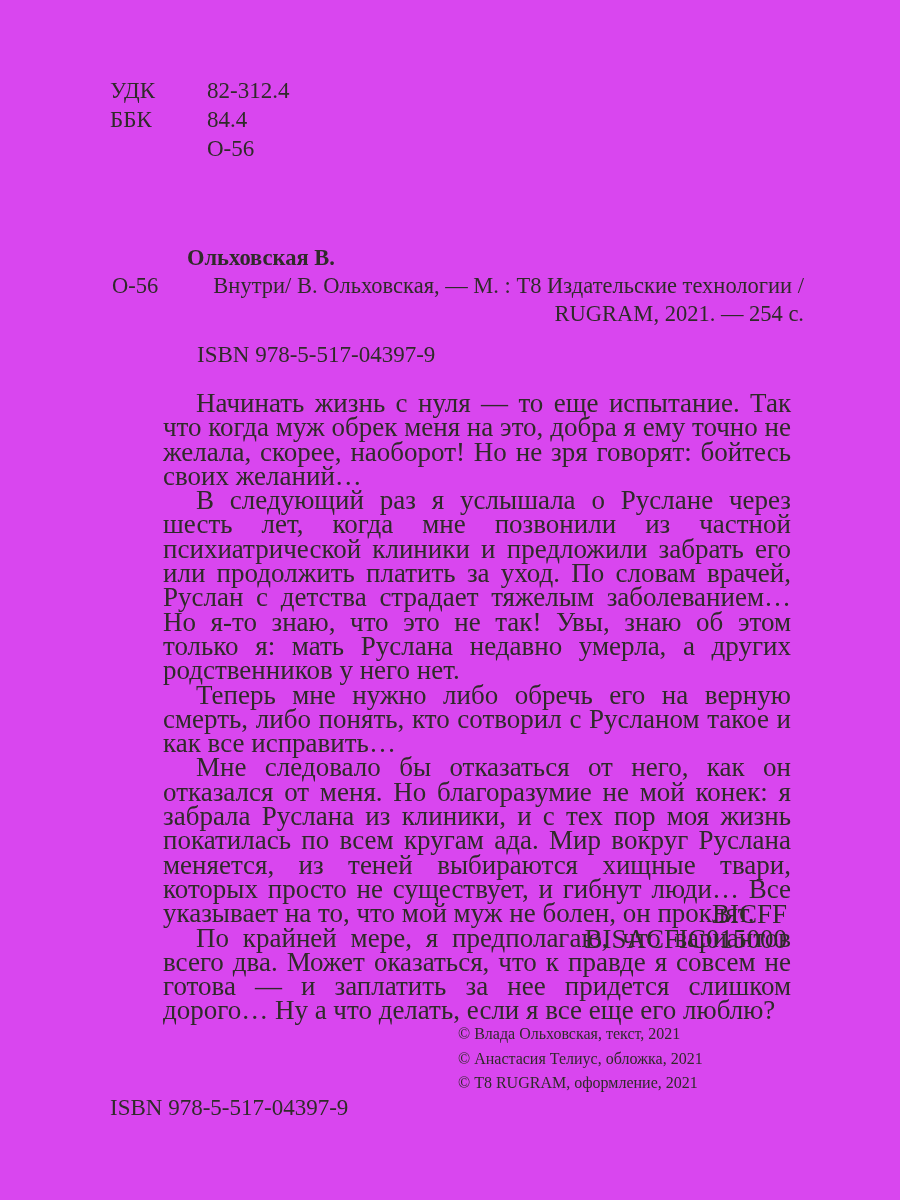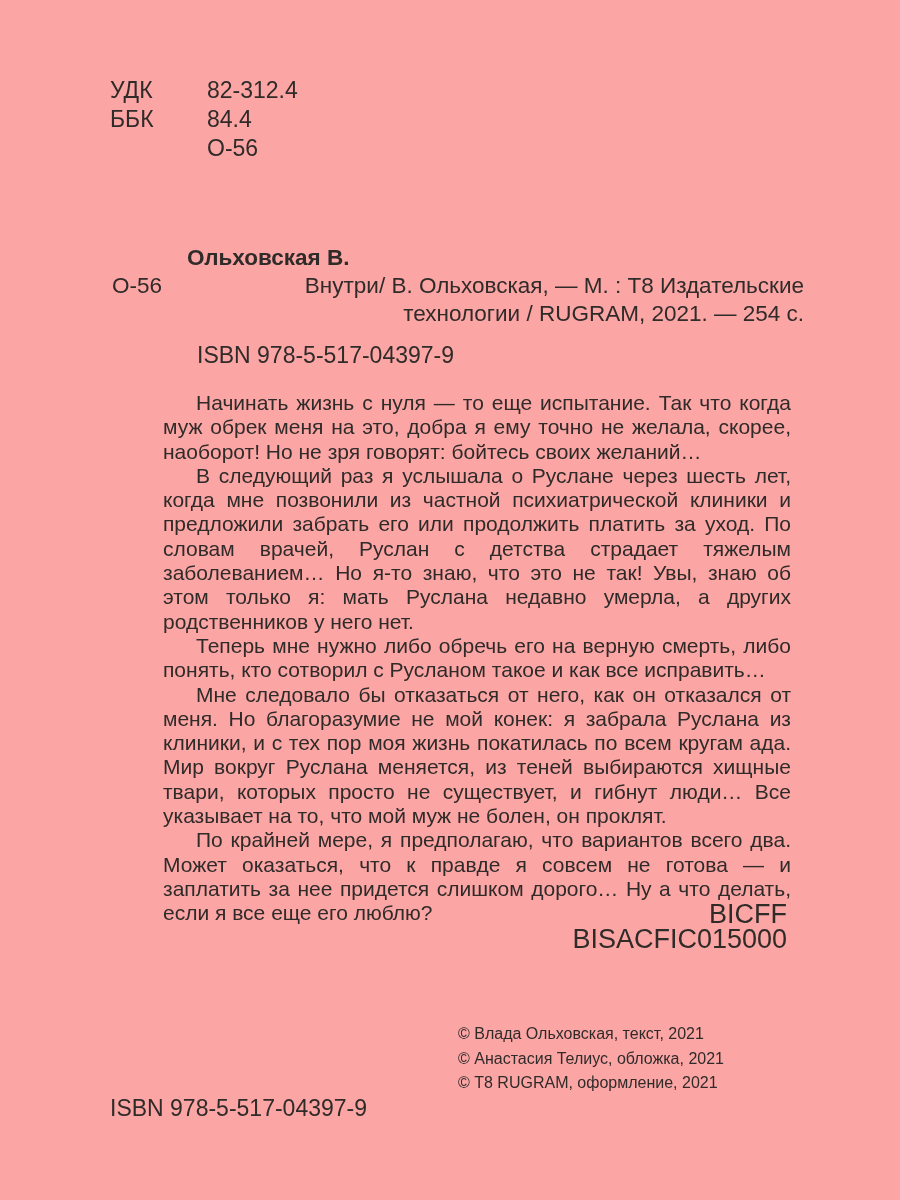--- a/index.html
+++ b/index.html
@@ -1,22 +1,22 @@
 <!DOCTYPE html>
 <html><head>
 <meta charset="utf-8">
 <style>
   * { margin: 0; padding: 0; box-sizing: border-box; }
   html, body { background: #ffffff; }
   .page {
     position: relative;
     width: 900px;
     height: 1200px;
-    background: #fca5a5;
-    font-family: Liberation Sans, sans-serif;
+    background: #d946ef;
+    font-family: Liberation Serif, serif;
     color: #2f2b29;
     overflow: hidden;
   }
 
   
   .catalog {
     position: absolute;
     top: 76px;
     left: 110px;
     font-size: 23px;
@@ -62,21 +62,21 @@
     line-height: 28px;
     white-space: nowrap;
   }
 
   
   .annotation {
     position: absolute;
     top: 391px;
     left: 163px;
     width: 628px;
-    font-size: 21px;
+    font-size: 27px;
     line-height: 24.3px;
     text-align: justify;
   }
   .annotation p {
     margin: 0;
     text-indent: 33px;
   }
 
   
   .codes {

